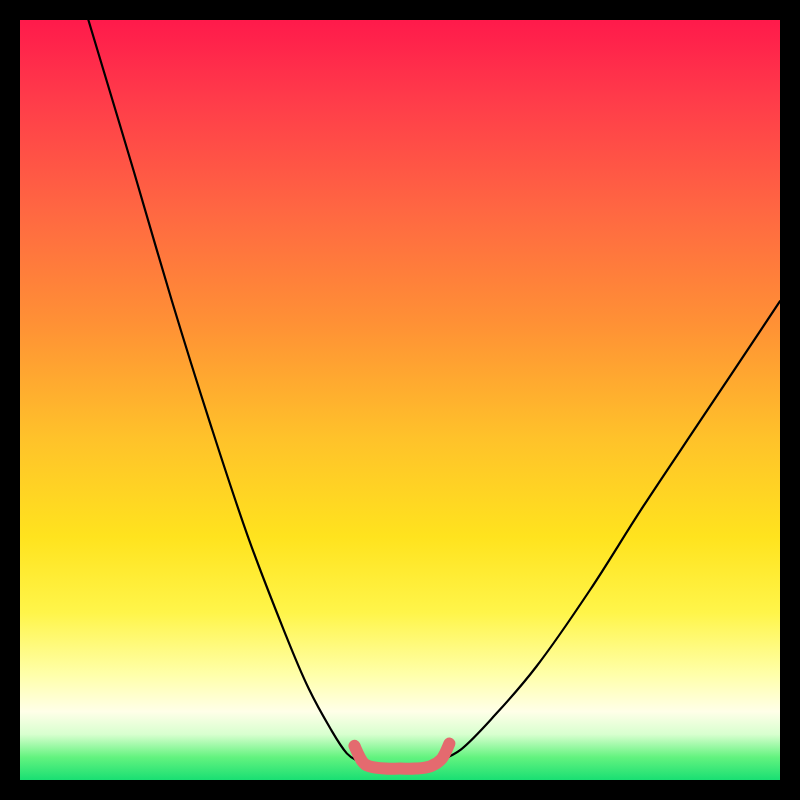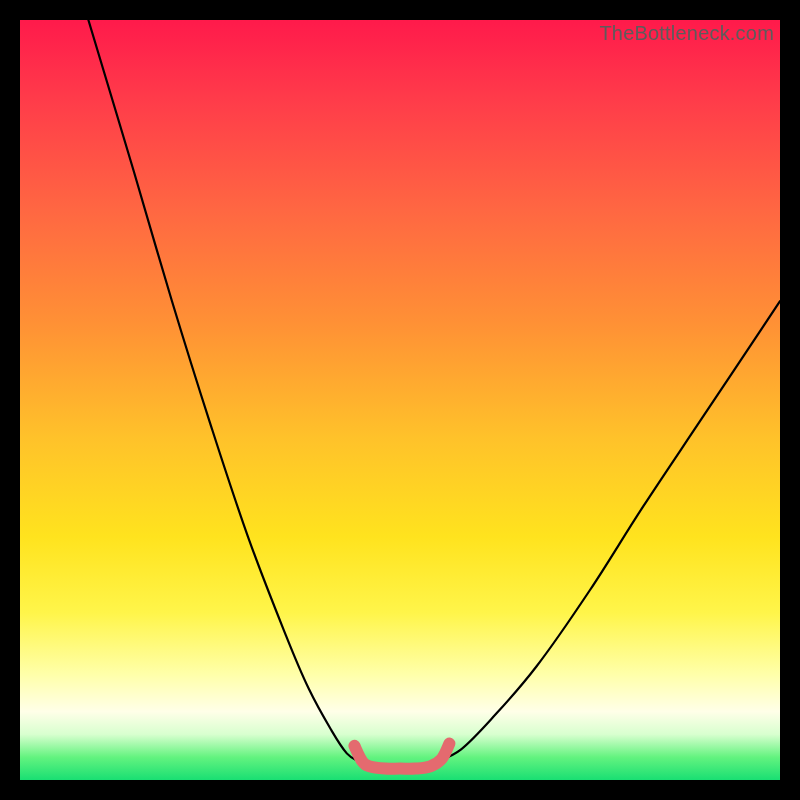--- a/index.html
+++ b/index.html
@@ -57,20 +57,19 @@
     width: 760px;
     height: 760px;
     overflow: visible;
   }
 </style>
 </head>
 <body>
 
 <div class="frame">
   <div class="plot-area">
-    <span class="watermark">TheBottleneck.com</span>
     <svg class="curves" viewBox="0 0 760 760" preserveAspectRatio="none">
       <path fill="none" stroke-width="2.2" stroke-linecap="round" d="M 68.39999999999999,0 C 76.60799999999999,27.36 98.952,101.38400000000001 114,152 C 129.048,202.61599999999999 138.32,236.05599999999998 152,281.2 C 165.68,326.344 176.32,360.392 190,402.8 C 203.68,445.208 214.32,478.496 228,516.8 C 241.68,555.1039999999999 255.056,588.24 266,615.6 C 276.944,642.96 280.59200000000004,651.6999999999999 288.8,668.8 C 297.008,685.9 304.76,698.972 311.59999999999997,710.6 C 318.43999999999994,722.2280000000001 322.012,727.928 326.8,733.4 C 331.588,738.872 336.14799999999997,739.632 338.2,741" stroke="#000000"></path>
       <path fill="none" stroke-width="2.2" stroke-linecap="round" d="M 418.00000000000006,741 C 422.10400000000004,738.948 431.224,737.124 440.79999999999995,729.6 C 450.3759999999999,722.076 457.52,714.248 471.2,699.2 C 484.88,684.152 499.0160000000001,669.256 516.8000000000001,646 C 534.5840000000001,622.744 550.8480000000001,598.728 570,570 C 589.1519999999999,541.272 602.68,517.864 623.1999999999999,486.40000000000003 C 643.7199999999999,454.93600000000004 659.376,432.13599999999997 684,395.2 C 708.624,358.264 746.32,301.71999999999997 760,281.2" stroke="#000000"></path>
       <path fill="none" stroke-width="12" stroke-linecap="round" stroke-linejoin="round" d="M 334.4,725.8 C 335.768,728.536 339.264,737.3063999999999 342,741 C 344.736,744.6936000000001 345.49600000000004,744.952 349.6,746.32 C 353.704,747.6880000000001 359.32800000000003,748.1896 364.8,748.6 C 370.272,749.0104 374.528,748.6 380,748.6 C 385.472,748.6 389.728,749.0104 395.2,748.6 C 400.67199999999997,748.1896 405.612,748.0984000000001 410.40000000000003,746.32 C 415.18800000000005,744.5416 418.38,742.8240000000001 421.8,738.72 C 425.22,734.616 428.032,726.256 429.4,723.52" stroke="#e46a6f"></path>
     </svg>
   </div>
 </div>
 
 </body></html>

